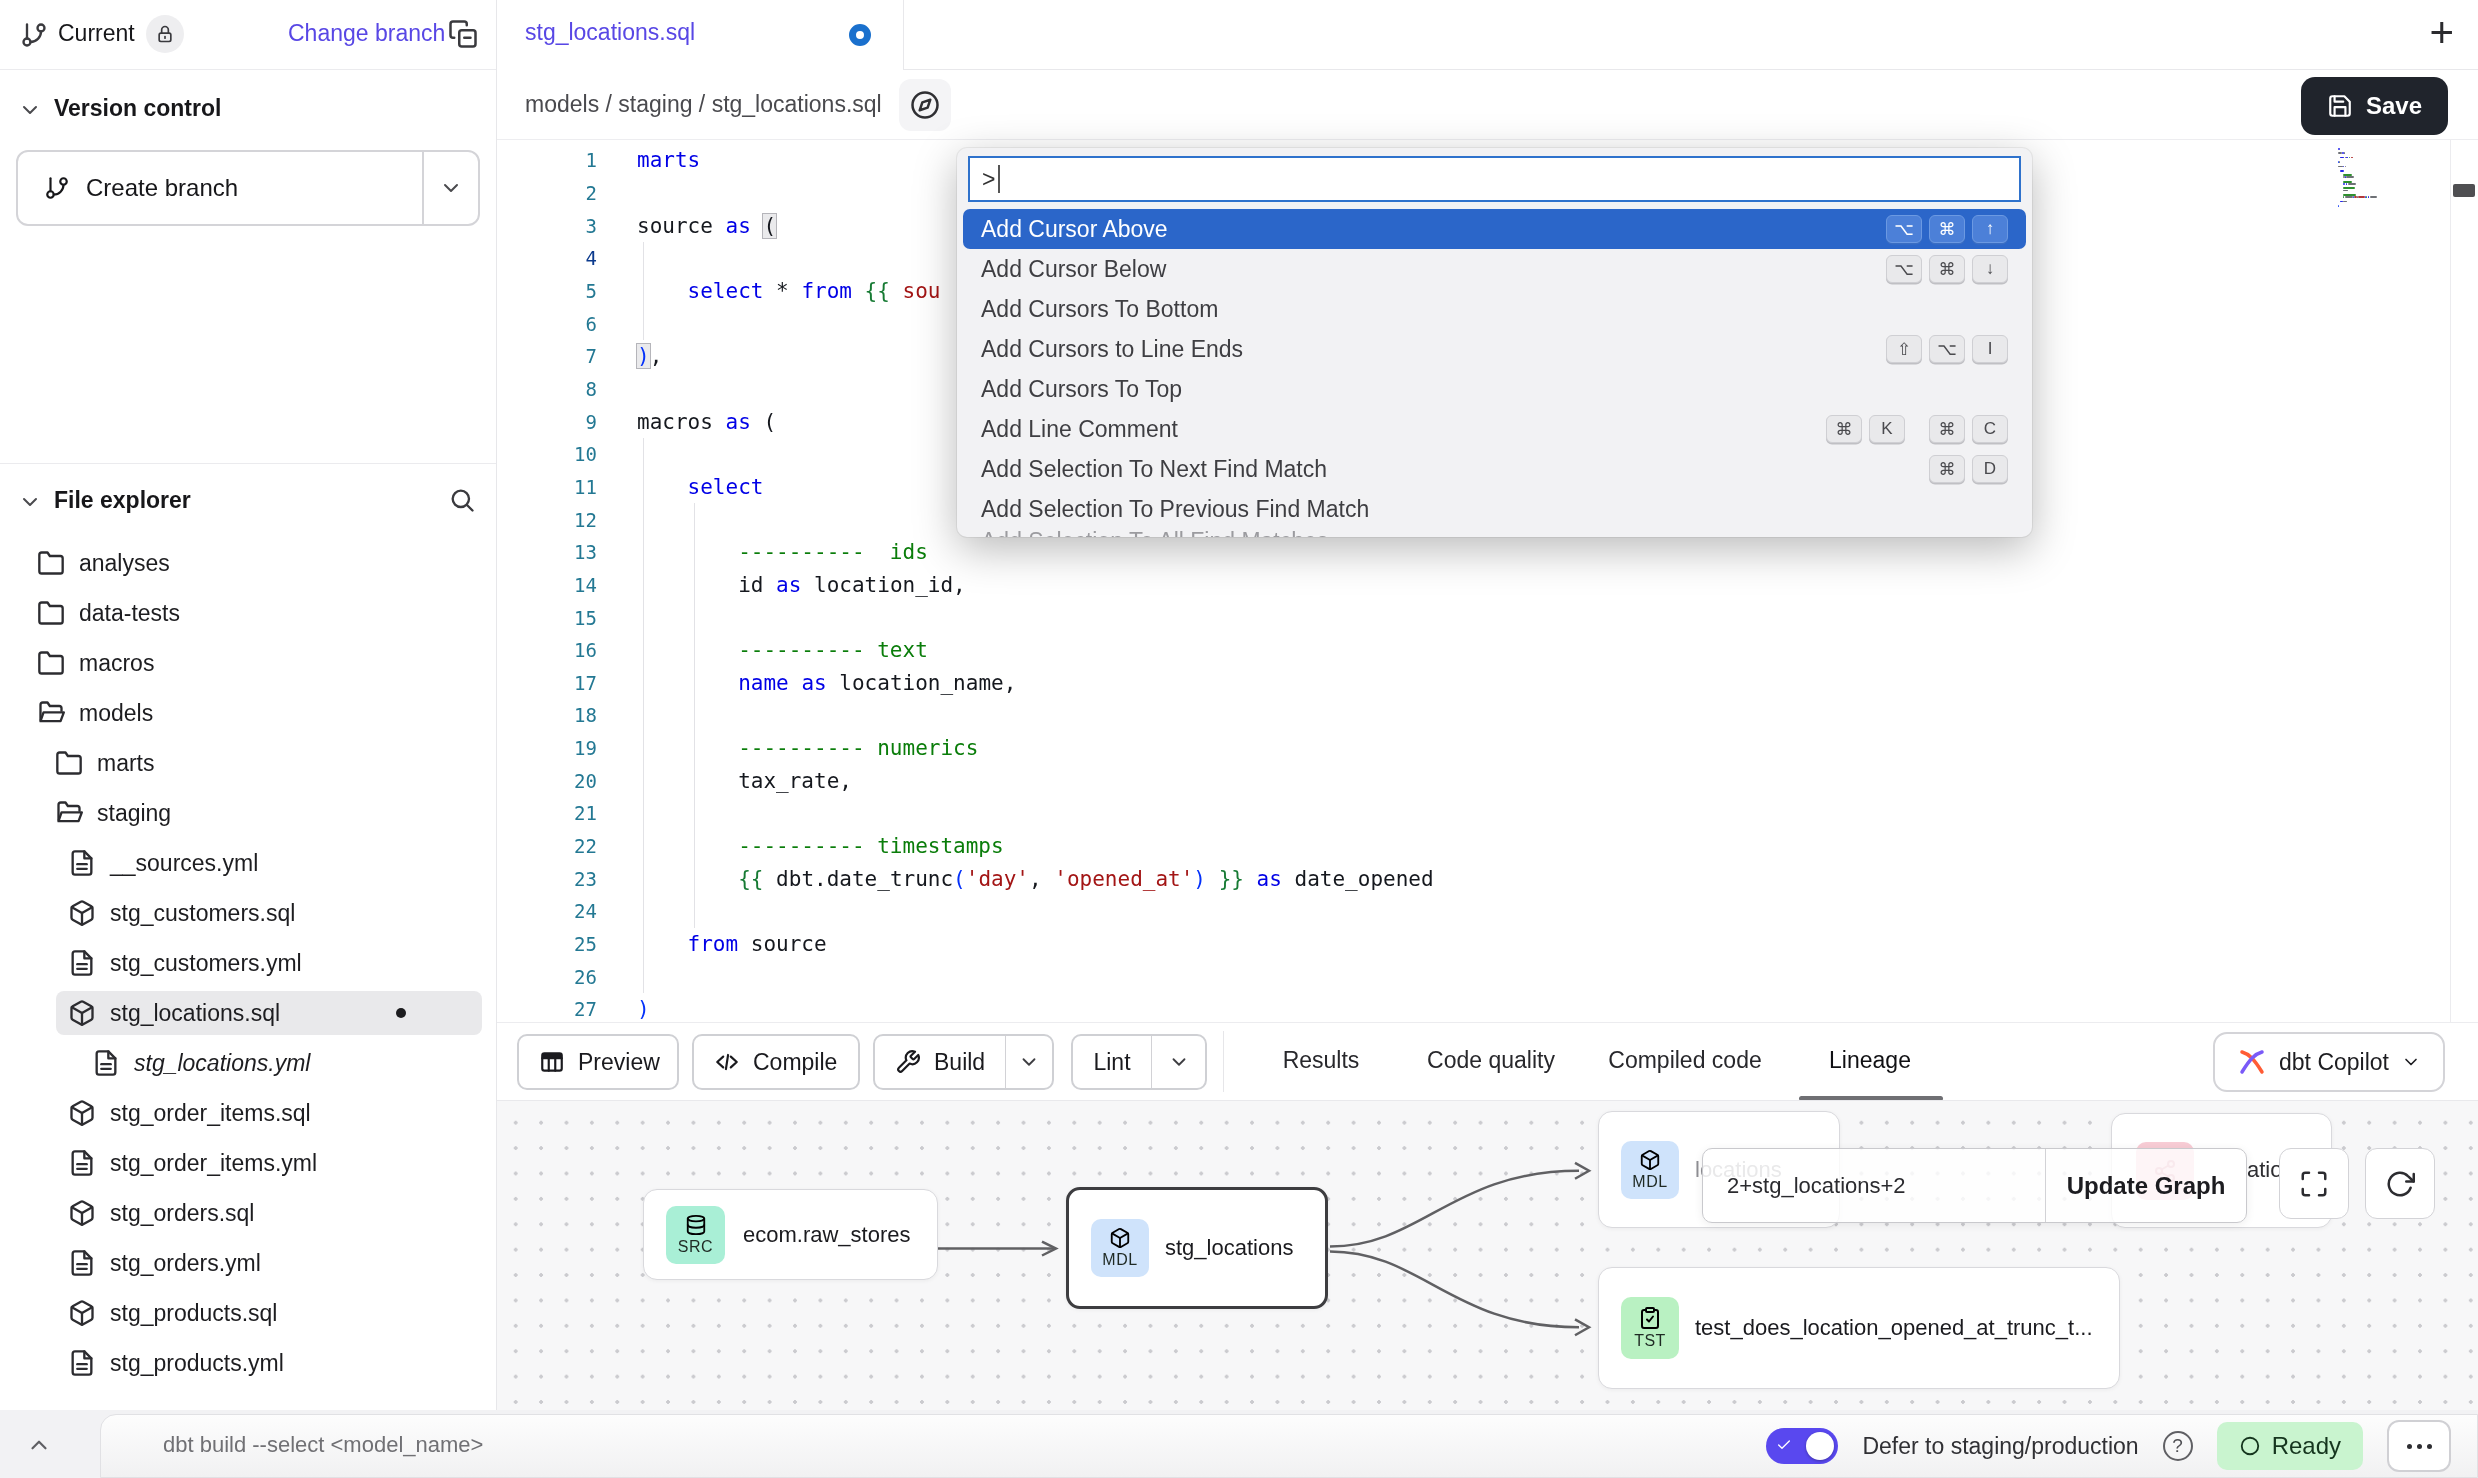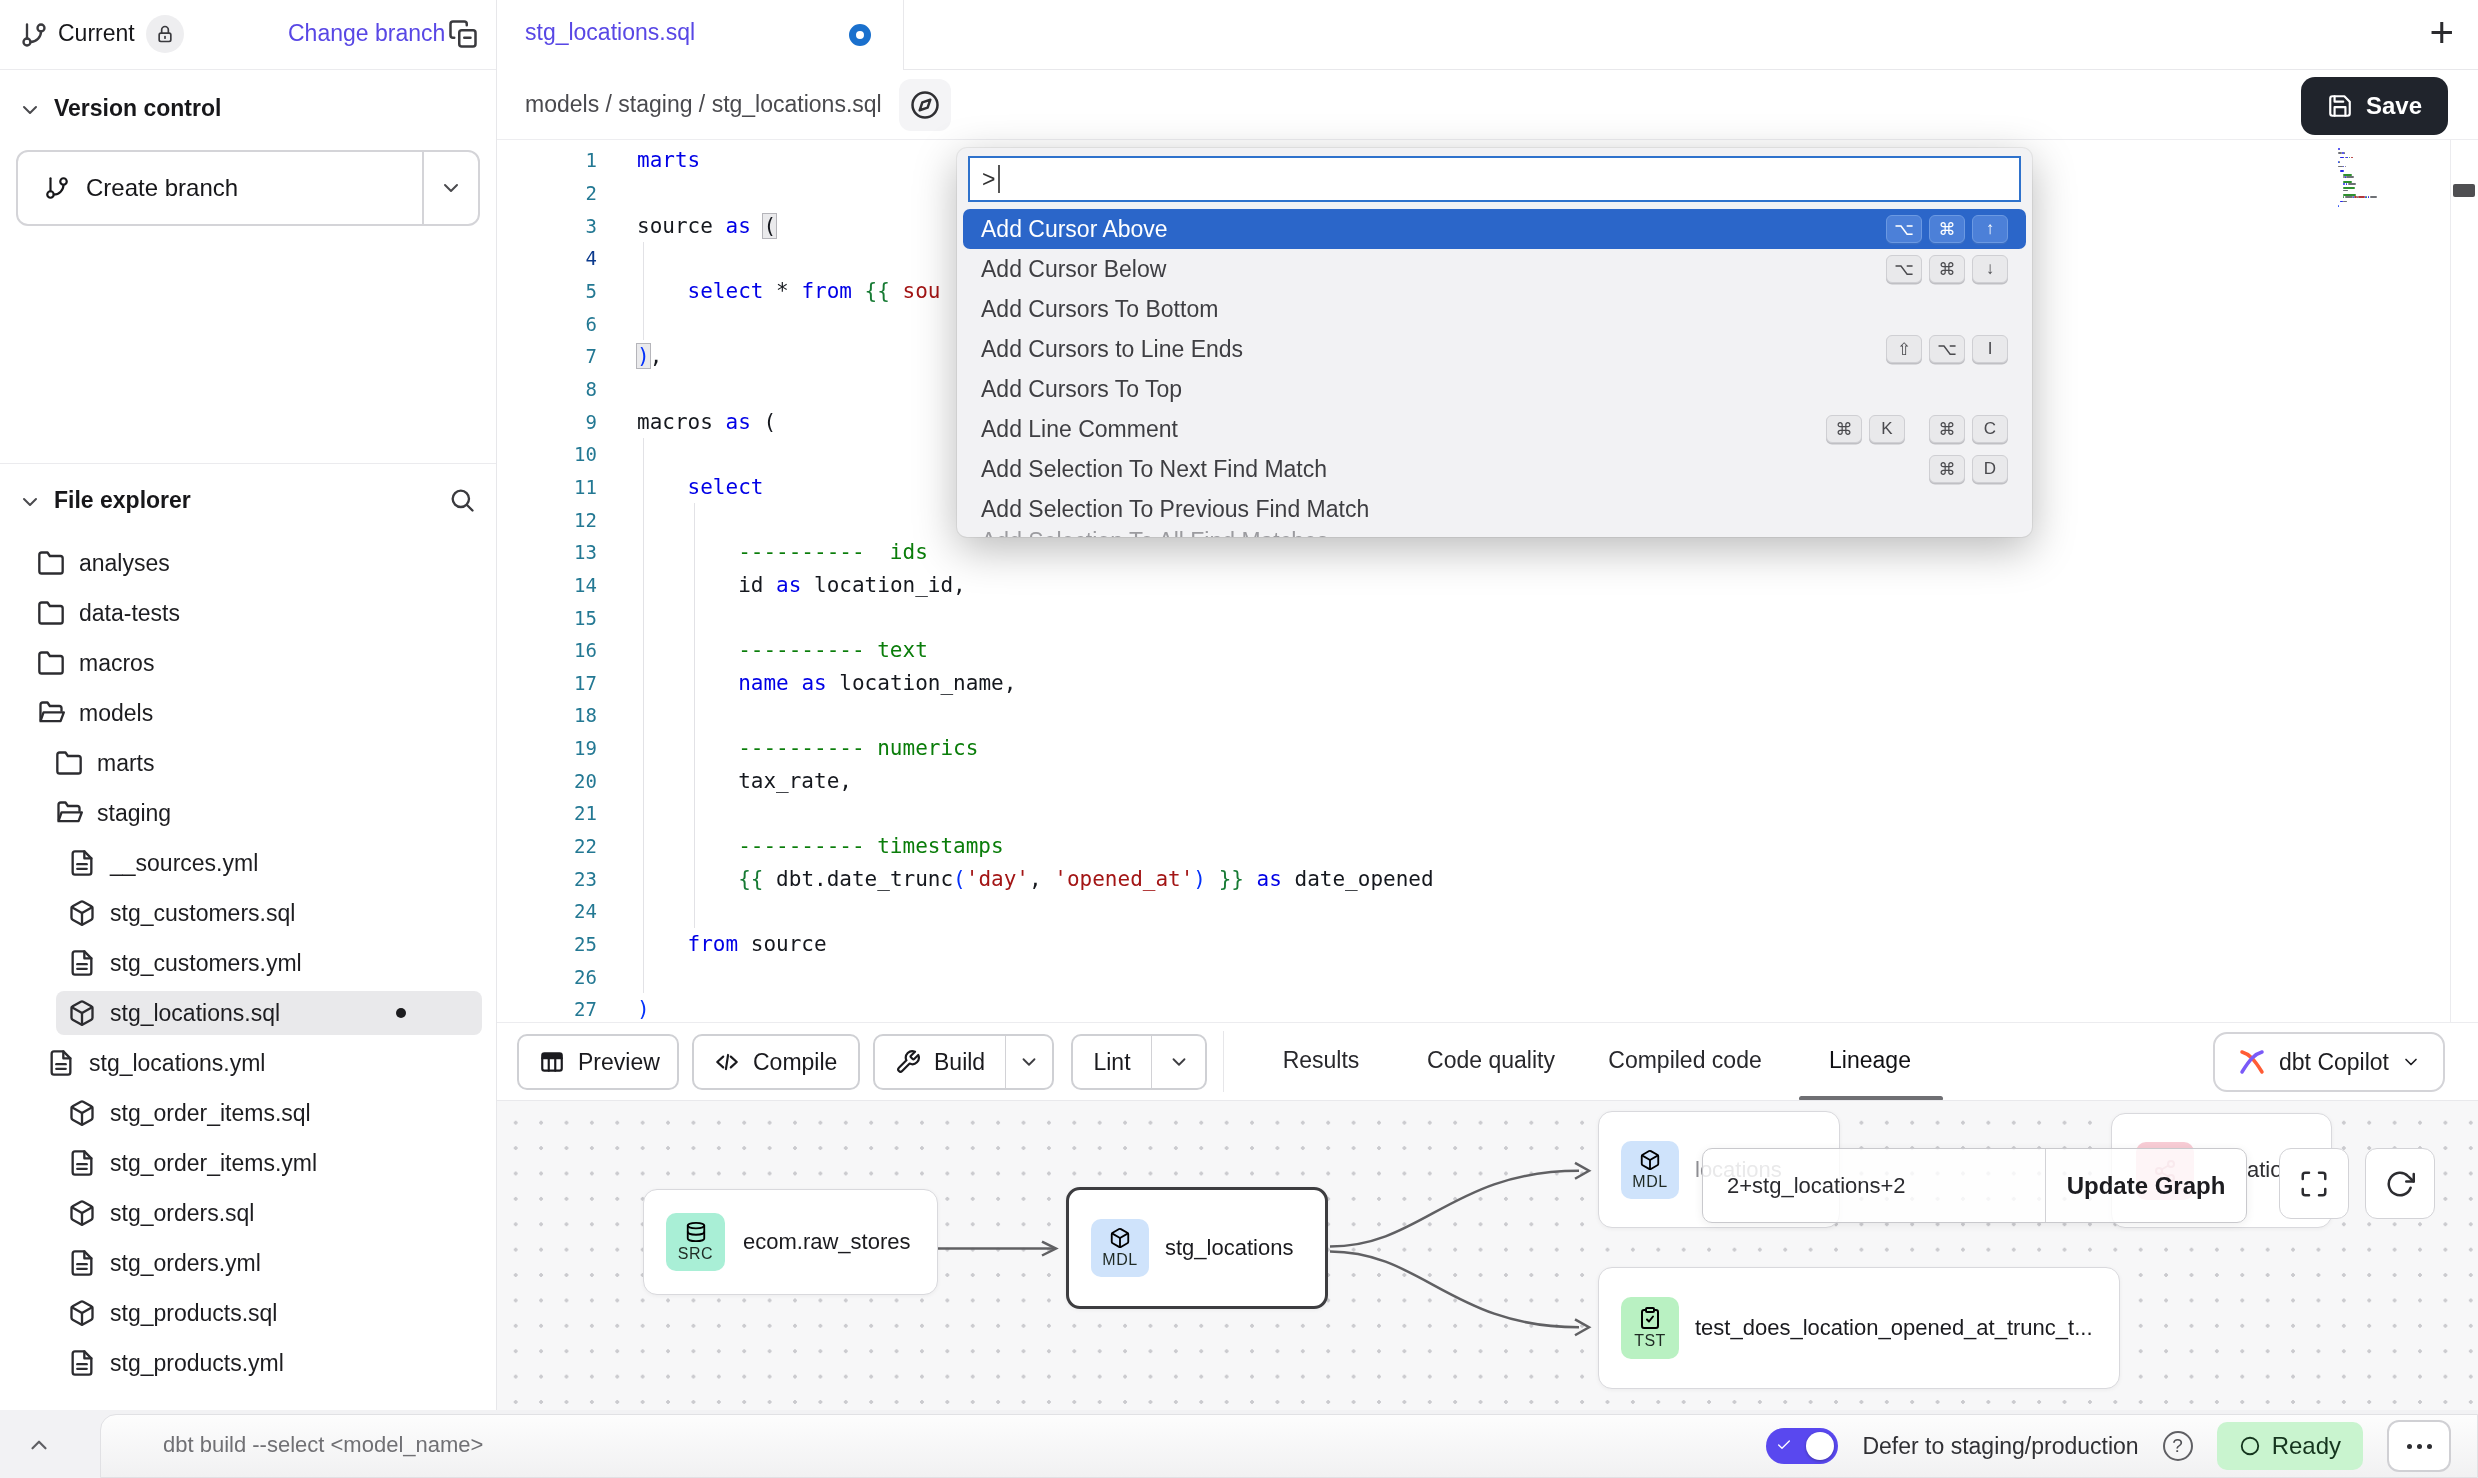--- a/index.html
+++ b/index.html
@@ -279,21 +279,21 @@
           <span class="ti">
             <svg class="ic" width="28" height="28" viewBox="0 0 24 24" fill="none" stroke="currentColor" stroke-width="2" stroke-linecap="round" stroke-linejoin="round">
               <path d="M21 16V8a2 2 0 0 0-1-1.73l-7-4a2 2 0 0 0-2 0l-7 4A2 2 0 0 0 3 8v8a2 2 0 0 0 1 1.73l7 4a2 2 0 0 0 2 0l7-4A2 2 0 0 0 21 16z"></path>
               <polyline points="3.3 7 12 12 20.7 7"></polyline>
               <line x1="12" y1="22" x2="12" y2="12"></line>
             </svg>
           </span>
           <span class="lbl">stg_locations.sql</span>
           <span class="mod-dot"></span>
         </div>
-        <div class="tree-row" style="padding-left: 47px;">
+        <div class="tree-row" style="padding-left: 92px; font-style: italic;">
           <span class="ti">
             <svg class="ic" width="28" height="28" viewBox="0 0 24 24" fill="none" stroke="currentColor" stroke-width="2" stroke-linecap="round" stroke-linejoin="round">
               <path d="M14 2H6a2 2 0 0 0-2 2v16a2 2 0 0 0 2 2h12a2 2 0 0 0 2-2V8z"></path>
               <polyline points="14 2 14 8 20 8"></polyline>
               <line x1="8" y1="13" x2="16" y2="13"></line>
               <line x1="8" y1="17" x2="16" y2="17"></line>
             </svg>
           </span>
           <span class="lbl">stg_locations.yml</span>
         </div>
@@ -670,21 +670,21 @@
       <g fill="none" stroke="#606063" stroke-width="2.5">
         <path d="M441,148 L557,148"></path>
         <path d="M545,141 L559,148 L545,155"></path>
         <path d="M833,146 C925,146 955,70 1082,70"></path>
         <path d="M1078,62 L1092,70 L1078,78"></path>
         <path d="M833,151 C925,151 955,227 1082,227"></path>
         <path d="M1078,219 L1092,227 L1078,235"></path>
       </g>
     </svg>
 
-    <div class="node" style="left:146px; top:88px; width:295px; height:106px; padding-left:22px; gap:18px;">
+    <div class="node" style="left:146px; top:88px; width:295px; height:91px; padding-left:22px; gap:18px;">
       <span class="badge" style="width:59px;height:58px;background:#a9efd6;">
         <span class="ico-slot">
             <svg class="ic" width="22" height="22" viewBox="0 0 24 24" fill="none" stroke="currentColor" stroke-width="2" stroke-linecap="round" stroke-linejoin="round">
               <ellipse cx="12" cy="5" rx="9" ry="3"></ellipse>
               <path d="M21 12c0 1.66-4 3-9 3s-9-1.34-9-3"></path>
               <path d="M3 5v14c0 1.66 4 3 9 3s9-1.34 9-3V5"></path>
             </svg>
           </span>
         <span class="btxt">SRC</span>
       </span>

